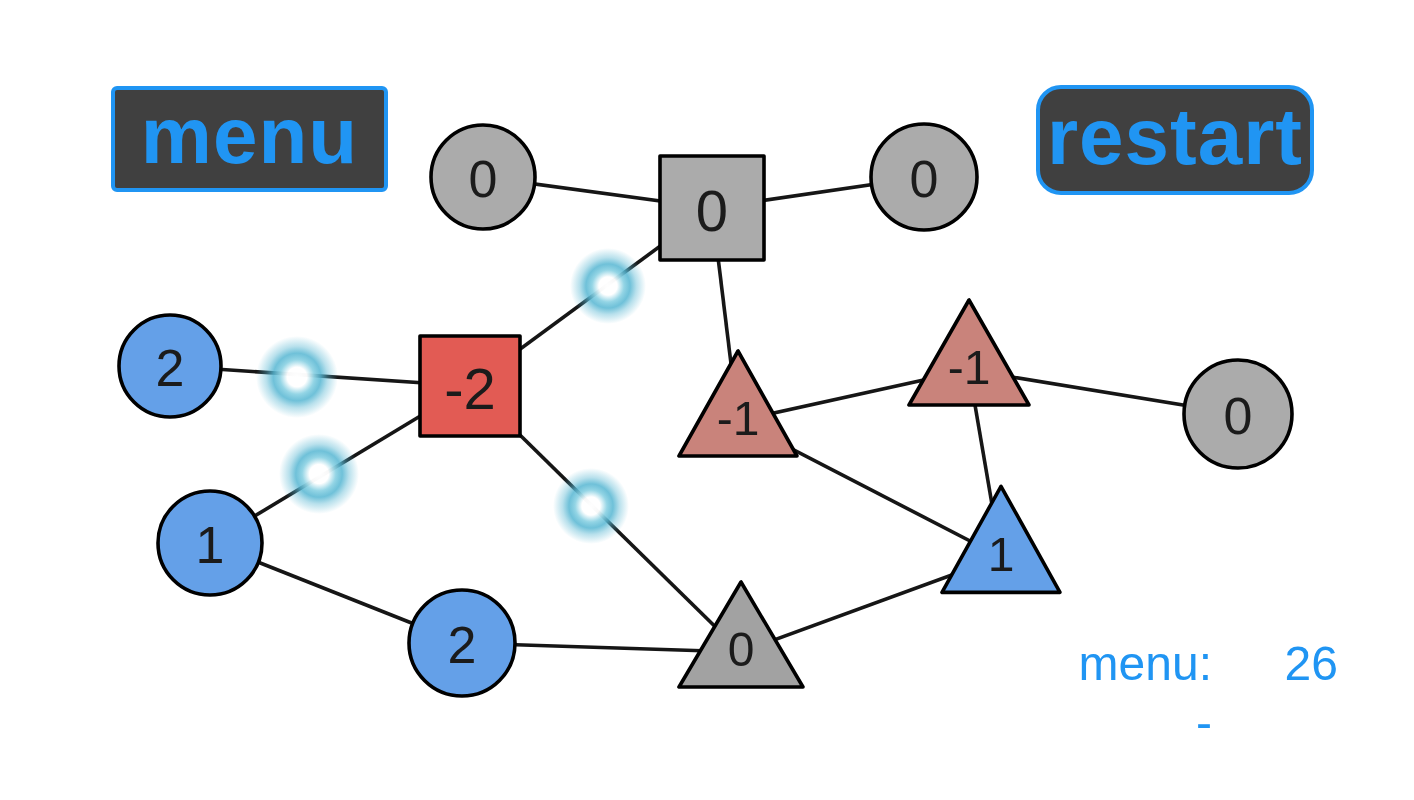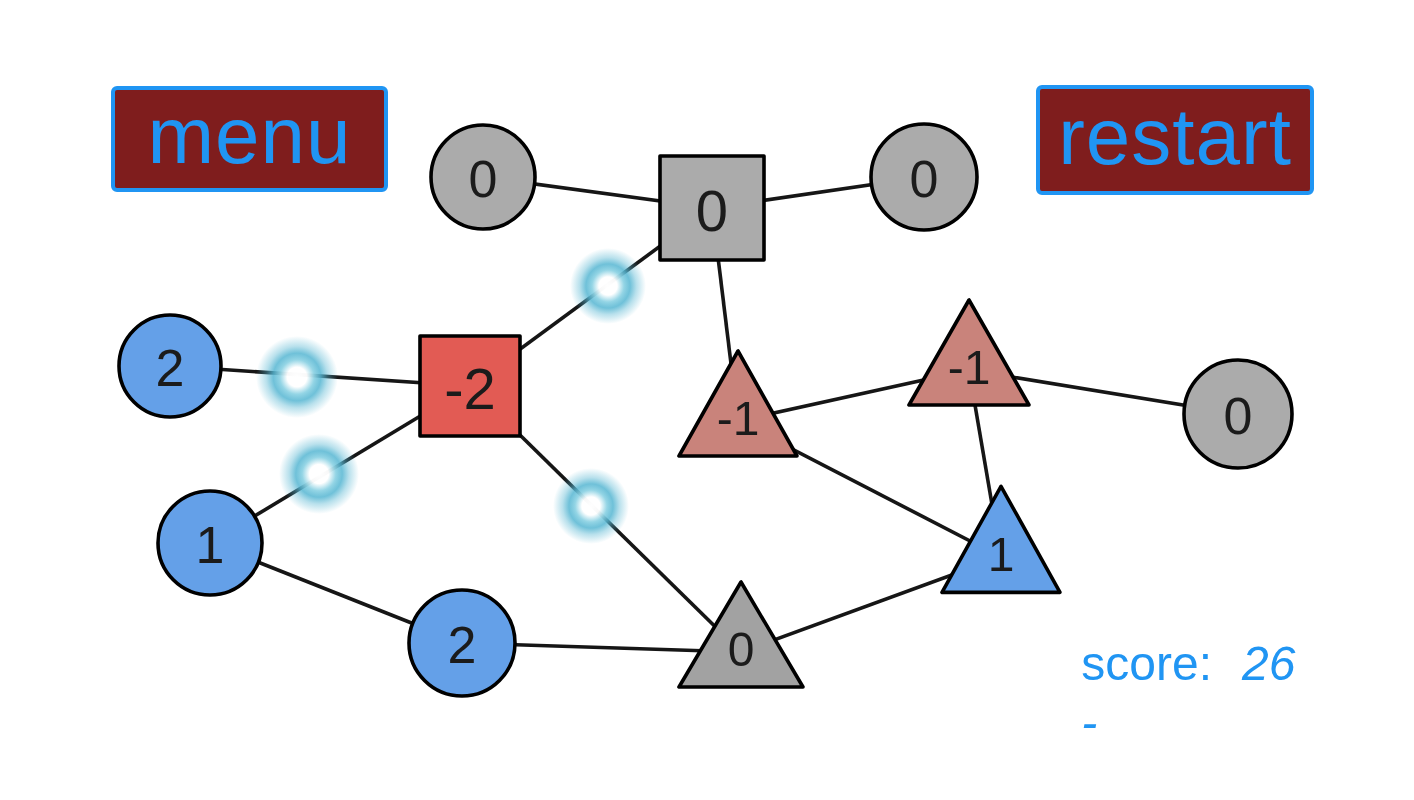--- a/index.html
+++ b/index.html
@@ -7,34 +7,34 @@
     width:1414px;height:800px;position:relative;overflow:hidden;
     background:#ffffff;font-family:"Liberation Sans",sans-serif;
     -webkit-font-smoothing:antialiased;
   }
   .stage{position:absolute;inset:0;}
   svg.graph{position:absolute;left:0;top:0;}
   svg.graph text{font-family:"Liberation Sans",sans-serif;}
 
   .game-btn{
     position:absolute;display:flex;align-items:center;justify-content:center;
-    background:#7f1d1d;border:4px solid var(--accent,#2095F3);border-radius:6px;
-    color:var(--accent,#2095F3);font-size:80px;font-weight:400;line-height:1;
+    background:#404040;border:4px solid var(--accent,#2095F3);border-radius:6px;
+    color:var(--accent,#2095F3);font-size:80px;font-weight:700;line-height:1;
     letter-spacing:1px;cursor:pointer;box-sizing:border-box;padding-bottom:6px;
   }
   .btn-menu{left:111px;top:86px;width:277px;height:106px;}
-  .btn-restart{left:1036px;top:85px;width:278px;height:110px;}
+  .btn-restart{left:1036px;top:85px;width:278px;height:110px;border-radius:25px;}
 
   .hud{
     position:absolute;right:76px;bottom:52px;
     display:grid;grid-template-columns:auto 96px;column-gap:30px;row-gap:8px;
     font-size:48px;font-weight:300;color:var(--accent,#2095F3);line-height:1.05;
   }
   .hud-label{text-align:right;}
-  .hud-value{text-align:left;font-style:italic;}
+  .hud-value{text-align:right;}
 </style>
 </head>
 <body style="--accent: #2095F3;">
 
 <div class="stage">
 
   <svg class="graph" width="1414" height="800" viewBox="0 0 1414 800">
       <defs>
         <radialGradient id="pulseGrad">
           <stop offset="0%" stop-color="#FFFFFF" stop-opacity="1"></stop>
@@ -87,18 +87,18 @@
       <text x="462" y="645" text-anchor="middle" dominant-baseline="central" font-size="52" font-weight="300" fill="#1b1b1b">2</text>
       <polygon points="741,582 679,687 803,687" fill="#A2A2A2" stroke="#000000" stroke-width="3.6" stroke-linejoin="round"></polygon>
       <text x="741" y="649" text-anchor="middle" dominant-baseline="central" font-size="48" font-weight="300" fill="#1b1b1b">0</text>
     </svg>
 
   <div class="game-btn btn-menu">menu</div>
 
   <div class="game-btn btn-restart">restart</div>
 
   <div class="hud">
-    <div class="hud-label">score:</div>
+    <div class="hud-label">menu:</div>
     <div class="hud-value">26</div>
     <div class="hud-value">-</div>
   </div>
 
 </div>
 
 </body></html>

